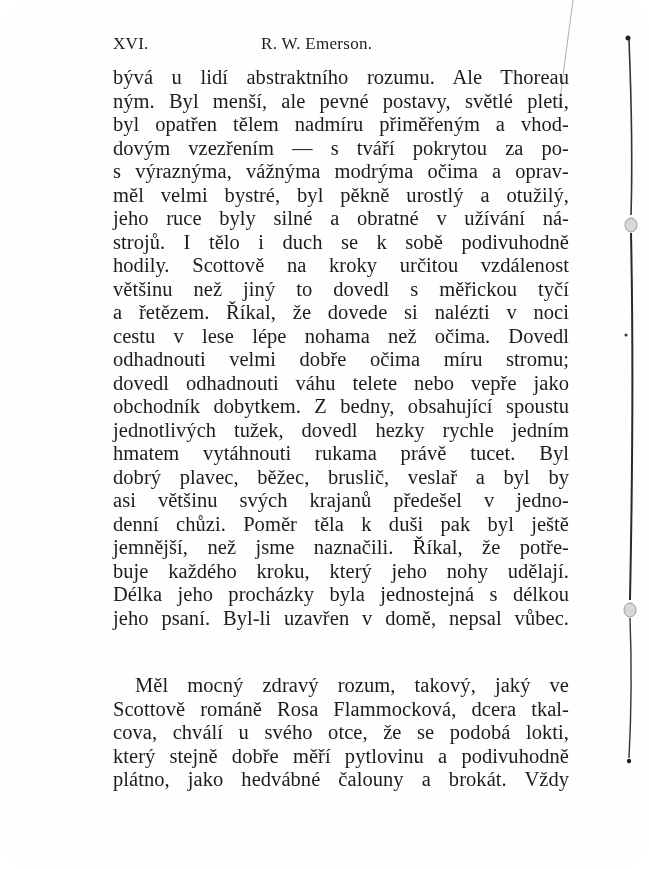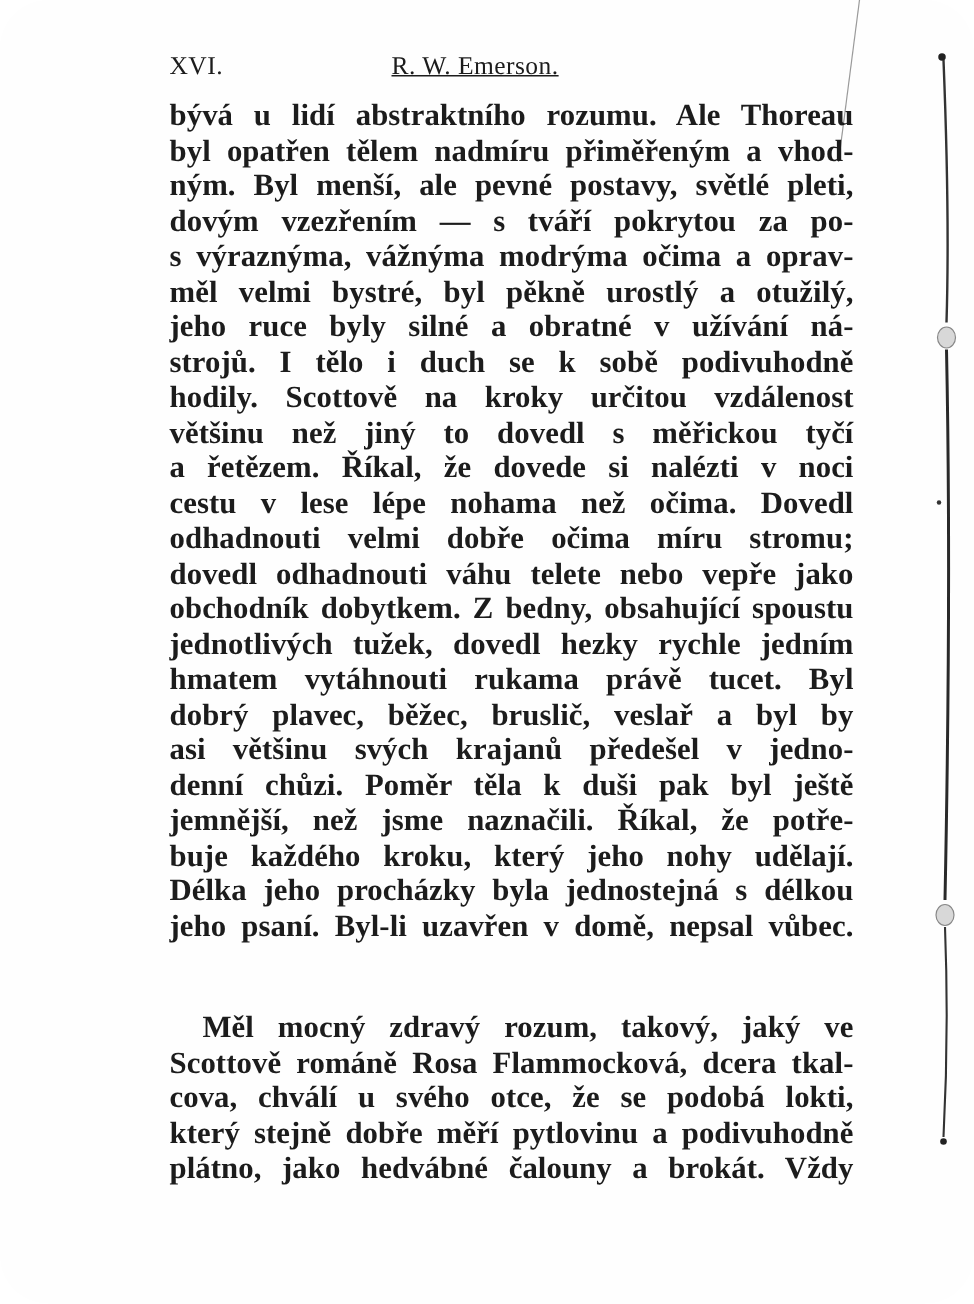--- a/index.html
+++ b/index.html
@@ -33,28 +33,26 @@
   }
   .page-number {
     position: absolute;
     left: 0;
     top: 0;
   }
   .head-title {
     position: absolute;
     left: 148px;
     top: 0;
-    text-decoration: underline;
   }
   .text-block {
     position: absolute;
     top: 66px;
     left: 113px;
     width: 456px;
-    font-weight: bold;
   }
   .line {
     height: 23.5px;
     line-height: 23.5px;
     font-size: 20.5px;
     white-space: nowrap;
     text-align: justify;
     text-align-last: justify;
     letter-spacing: 0.05px;
   }
@@ -88,22 +86,22 @@
     </svg>
   </div>
 
   <div class="running-head">
     <span class="page-number">XVI.</span>
     <span class="head-title">R. W. Emerson.</span>
   </div>
 
   <div class="text-block">
     <div class="line">bývá u lidí abstraktního rozumu. Ale Thoreau</div>
+    <div class="line">ným. Byl menší, ale pevné postavy, světlé pleti,</div>
     <div class="line">byl opatřen tělem nadmíru přiměřeným a vhod-</div>
-    <div class="line">ným. Byl menší, ale pevné postavy, světlé pleti,</div>
     <div class="line">dovým vzezřením — s tváří pokrytou za po-</div>
     <div class="line">s výraznýma, vážnýma modrýma očima a oprav-</div>
     <div class="line">měl velmi bystré, byl pěkně urostlý a otužilý,</div>
     <div class="line">jeho ruce byly silné a obratné v užívání ná-</div>
     <div class="line">strojů. I tělo i duch se k sobě podivuhodně</div>
     <div class="line">hodily. Scottově na kroky určitou vzdálenost</div>
     <div class="line">většinu než jiný to dovedl s měřickou tyčí</div>
     <div class="line">a řetězem. Říkal, že dovede si nalézti v noci</div>
     <div class="line">cestu v lese lépe nohama než očima. Dovedl</div>
     <div class="line">odhadnouti velmi dobře očima míru stromu;</div>

